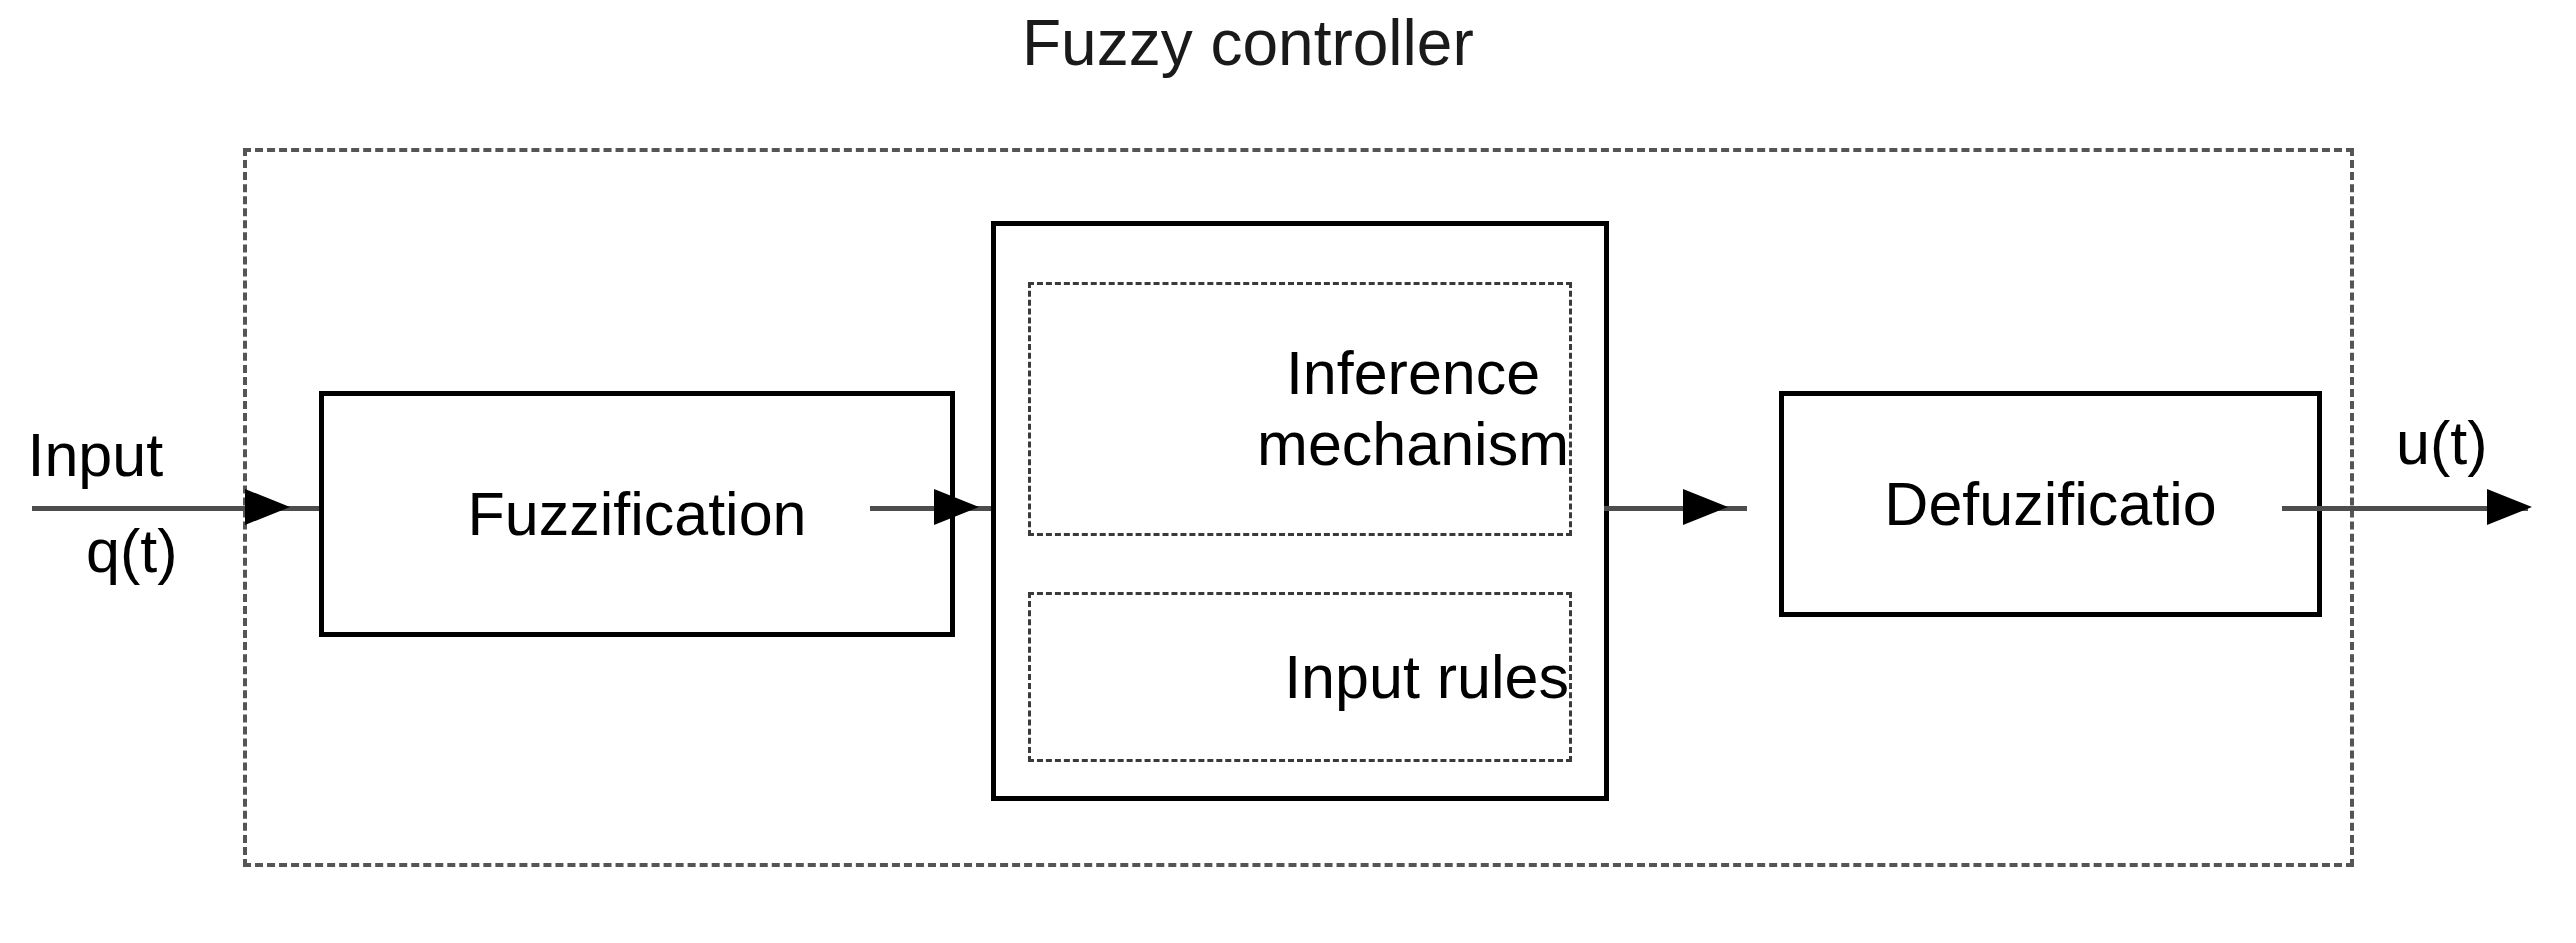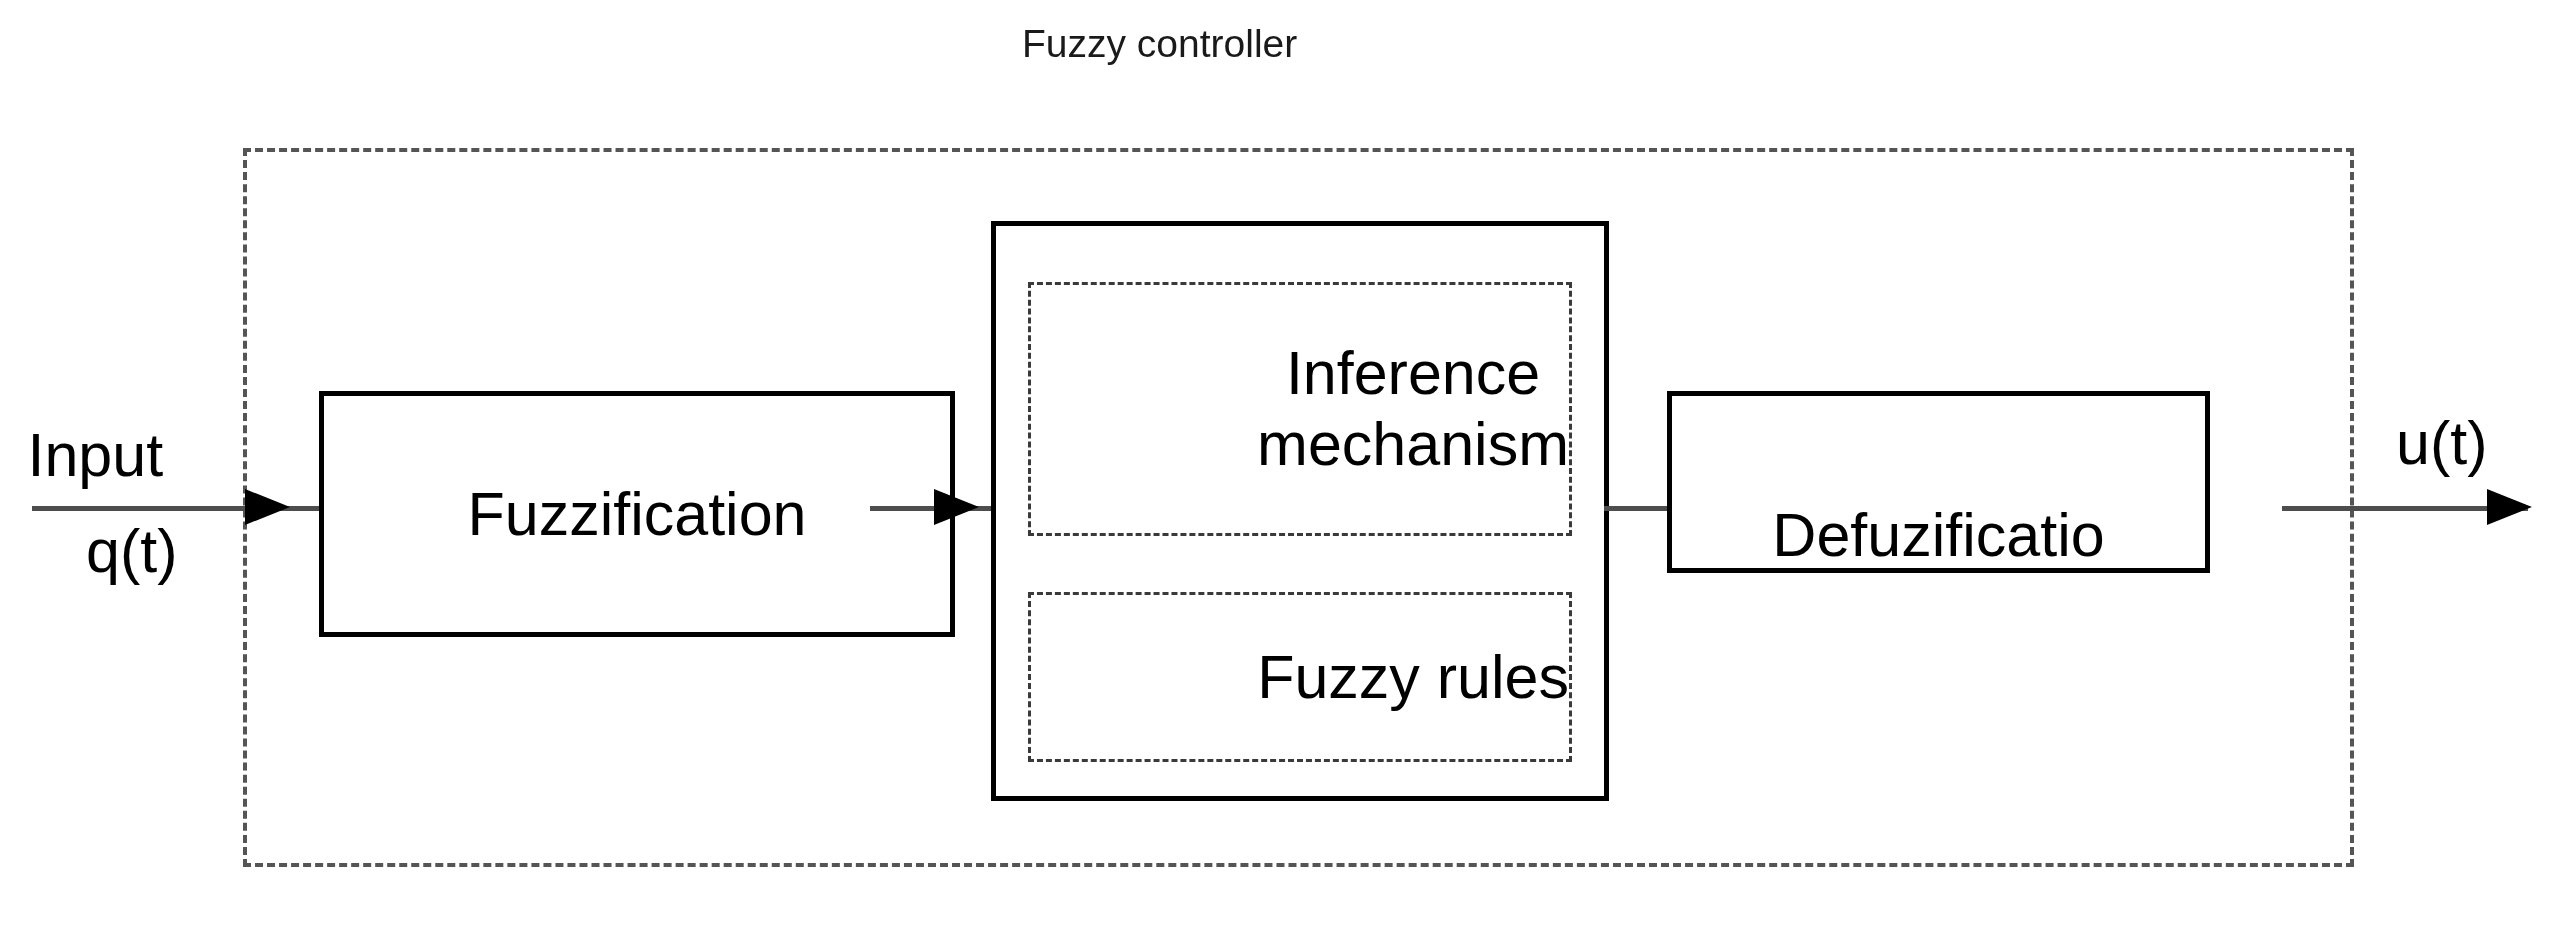--- a/index.html
+++ b/index.html
@@ -15,21 +15,21 @@
     width: 2576px;
     height: 944px;
     background: #ffffff;
     overflow: hidden;
   }
   
   .title-inner {
     position: absolute;
     left: 1022px;
     top: 7.9px;
-    font-size: 39px;
+    font-size: 64px;
     line-height: 71px;
     color: #1a1a1a;
     white-space: nowrap;
   }
 
   
   .controller-box {
     position: absolute;
     left: 243px;
     top: 148px;
@@ -58,25 +58,24 @@
     color: #000000;
   }
 
   #fuzzification-block {
     left: 319px;
     top: 391px;
     width: 636px;
     height: 246px;
   }
   #defuzzification-block {
-    left: 1667px;
+    left: 1779px;
     top: 391px;
     width: 543px;
-    height: 182px;
-    align-items: flex-end;
+    height: 226px;
   }
   #inference-block {
     left: 991px;
     top: 221px;
     width: 618px;
     height: 580px;
     display: block;
   }
 
   
@@ -176,21 +175,21 @@
   <div class="arrowhead" id="conn1-arrowhead"></div>
 
   <div class="block" id="inference-block"></div>
 
   <div class="subblock" id="inference-mechanism-subblock">
     <span class="subblock-label">Inference
 mechanism</span>
   </div>
 
   <div class="subblock" id="fuzzy-rules-subblock">
-    <span class="subblock-label">Fuzzy rules</span>
+    <span class="subblock-label">Input rules</span>
   </div>
 
   <div class="conn-line" id="conn2-line"></div>
   <div class="arrowhead" id="conn2-arrowhead"></div>
 
   <div class="block" id="defuzzification-block">
     <span class="block-label">Defuzificatio</span>
   </div>
 
   <div class="io-label" id="output-signal-label">u(t)</div>

